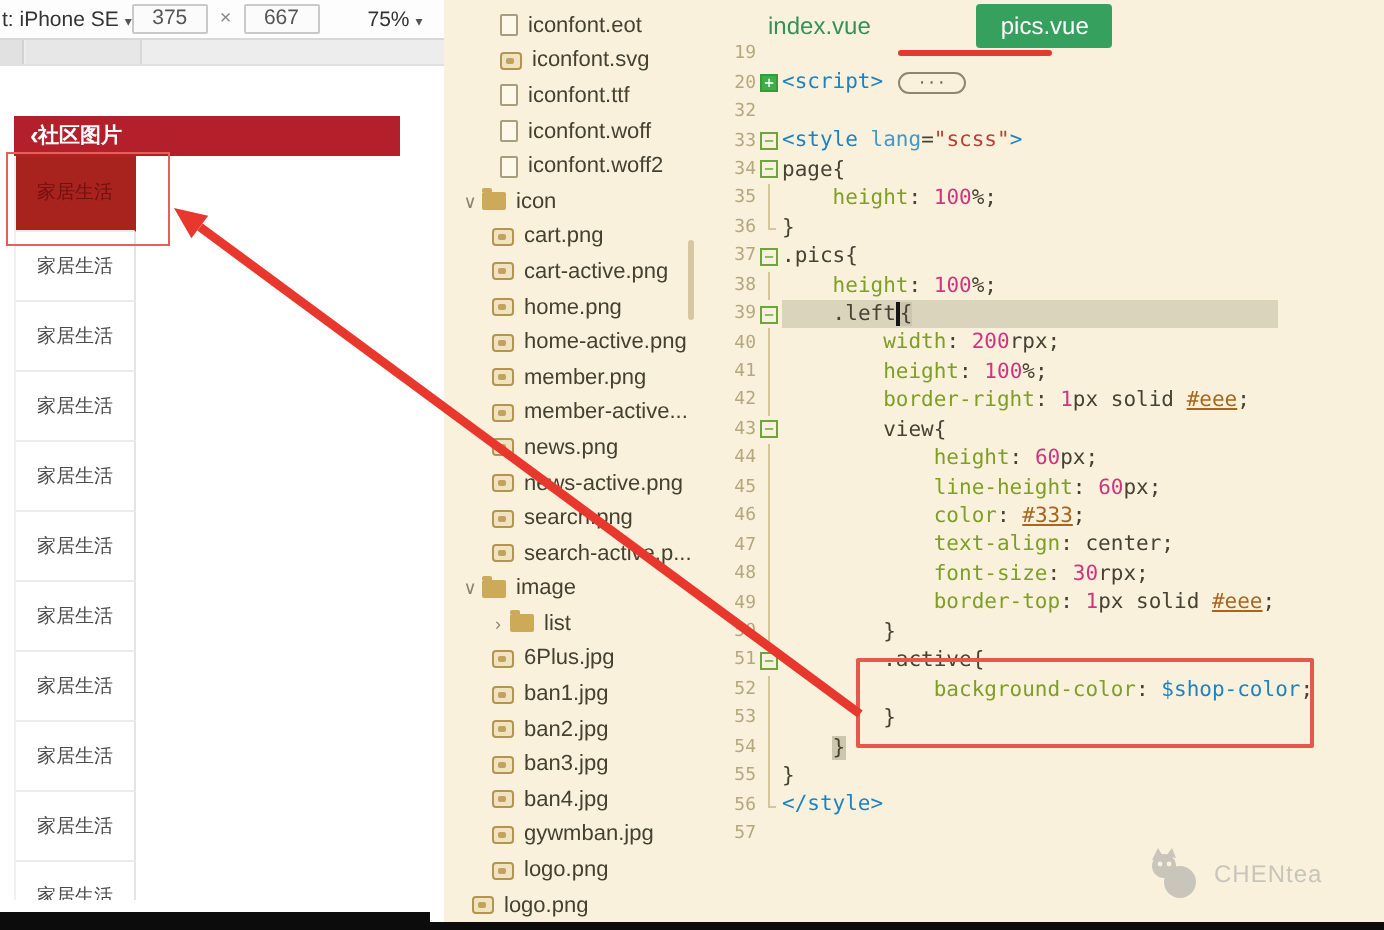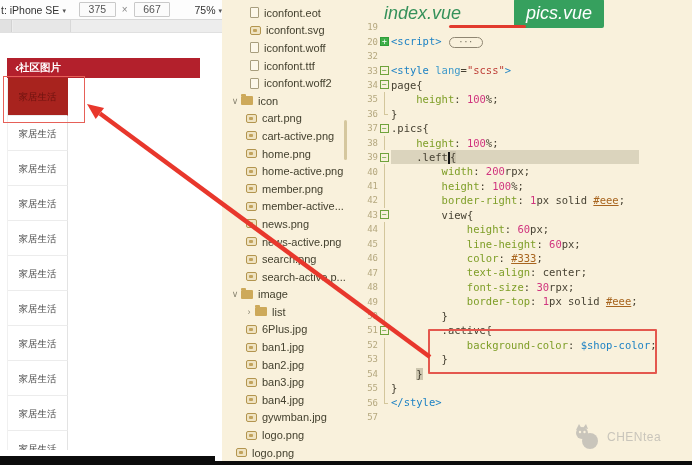--- a/index.html
+++ b/index.html
@@ -8,21 +8,21 @@
   .screen { position:relative; width:692px; height:465px; overflow:hidden; }
 
   
   .left-panel { position:absolute; left:0; top:0; width:222px; height:465px; background:#fff;padding-left:32px; }
   .device-toolbar { position:absolute; left:0; top:0; width:222px; height:20px; background:#fdfdfd;
     border-bottom:1px solid #d8d8d8; display:flex; align-items:center; font-size:10.5px; color:#333; }
   .dev-label { margin-left:1px; white-space:nowrap; }
   .caret { font-size:7px; color:#555; margin:2px 0 0 3px; }
   .dim-input { width:38px; height:15px; border:1px solid #c9c9c9; background:#fbfbfb; color:#555;
     font-size:10.5px; text-align:center; line-height:13px; border-radius:1px; }
-  .dim-input.w1 { margin-left:13px; }
+  .dim-input.w1 { }
   .times { color:#888; margin:0 6px; font-size:10px; }
   .zoom-val { margin-left:24px; color:#333; }
   .gray-strip { position:absolute; left:0; top:20px; width:222px; height:13px; background:#ededed;
     border-bottom:1px solid #e0e0e0; }
   .gray-strip .seg1 { position:absolute; left:0; top:0; width:12px; height:100%; background:#e1e1e1; border-right:1px solid #d2d2d2; }
   .gray-strip .seg2 { position:absolute; left:13px; top:0; width:58px; height:100%; background:#e7e7e7; border-right:1px solid #d8d8d8; }
   .page-area { position:absolute; left:0; top:33px; width:222px; height:423px; background:#fff; overflow:hidden; }
   .app-header { position:absolute; left:7px; top:25px; width:193px; height:20px; background:var(--header-red);
     color:#fff; display:flex; align-items:center; }
   .back-chevron { margin-left:8px; font-size:13px; font-weight:bold; line-height:18px; }
@@ -48,21 +48,21 @@
   .ic-file { width:9px; height:11px; background:#fdf8ea; border:1px solid #a89e7e; border-radius:1px; }
   .ic-image { width:11px; height:9px; background:#efe3c2; border:1px solid #b3954f; border-radius:2px; position:relative; }
   .ic-image::after { content:""; position:absolute; left:2px; top:2px; width:4px; height:3px; background:#c2a35d; border-radius:1px; }
   .ic-folder { width:12px; height:9px; background:#cda95a; border-radius:1px; position:relative; }
   .ic-folder::before { content:""; position:absolute; left:0; top:-2px; width:5px; height:2px; background:#cda95a; border-radius:1px 1px 0 0; }
   .exp-scrollthumb { position:absolute; left:122px; top:120px; width:3px; height:40px; background:#d5c79e; border-radius:2px; }
 
   
   .editor { position:absolute; left:360px; top:0; width:332px; height:465px; background:#f9f1dc; }
   .tabbar { position:absolute; left:0; top:0; width:100%; height:26px; display:flex; align-items:center; }
-  .tab { font-size:18px; padding:4px 12px; border-radius:2px;font-style:italic; }
+  .tab { font-size:12px; padding:4px 12px; border-radius:2px; }
   .tab.inactive { color:#35915a; margin-left:12px; }
   .tab.activeTab { background:var(--accent-green); color:#fff; margin-left:41px; }
   .code { position:absolute; left:0; top:20px; width:100%; }
   .cline { height:14.45px; display:flex; align-items:center; position:relative; }
   .ln { width:18px; text-align:right; font-family:"DejaVu Sans Mono", monospace; font-size:9px;
     color:#b5a87f; flex:0 0 auto; }
   .foldc { width:13px; flex:0 0 auto; display:flex; justify-content:center; align-items:center; height:100%; position:relative; }
   .fm { width:9px; height:9px; border:1px solid #6fa33c; font-size:8px; line-height:7px; text-align:center;
     color:#5a9e2f; background:#f9f1dc; font-family:"DejaVu Sans Mono", monospace; }
   .fm.plus { background:#3fae49; color:#fff; border-color:#2f9e39; }
@@ -138,25 +138,25 @@
         <div class="exp-row lvl-fonts-child">
           <span class="ic ic-file"></span>
           <span class="lbl">iconfont.eot</span>
         </div>
         <div class="exp-row lvl-fonts-child">
           <span class="ic ic-image"></span>
           <span class="lbl">iconfont.svg</span>
         </div>
         <div class="exp-row lvl-fonts-child">
           <span class="ic ic-file"></span>
-          <span class="lbl">iconfont.woff</span>
+          <span class="lbl">iconfont.ttf</span>
         </div>
         <div class="exp-row lvl-fonts-child">
           <span class="ic ic-file"></span>
-          <span class="lbl">iconfont.ttf</span>
+          <span class="lbl">iconfont.woff</span>
         </div>
         <div class="exp-row lvl-fonts-child">
           <span class="ic ic-file"></span>
           <span class="lbl">iconfont.woff2</span>
         </div>
         <div class="exp-row lvl-folder">
           <span class="chev">∨</span>
           <span class="ic ic-folder"></span>
           <span class="lbl">icon</span>
         </div>

